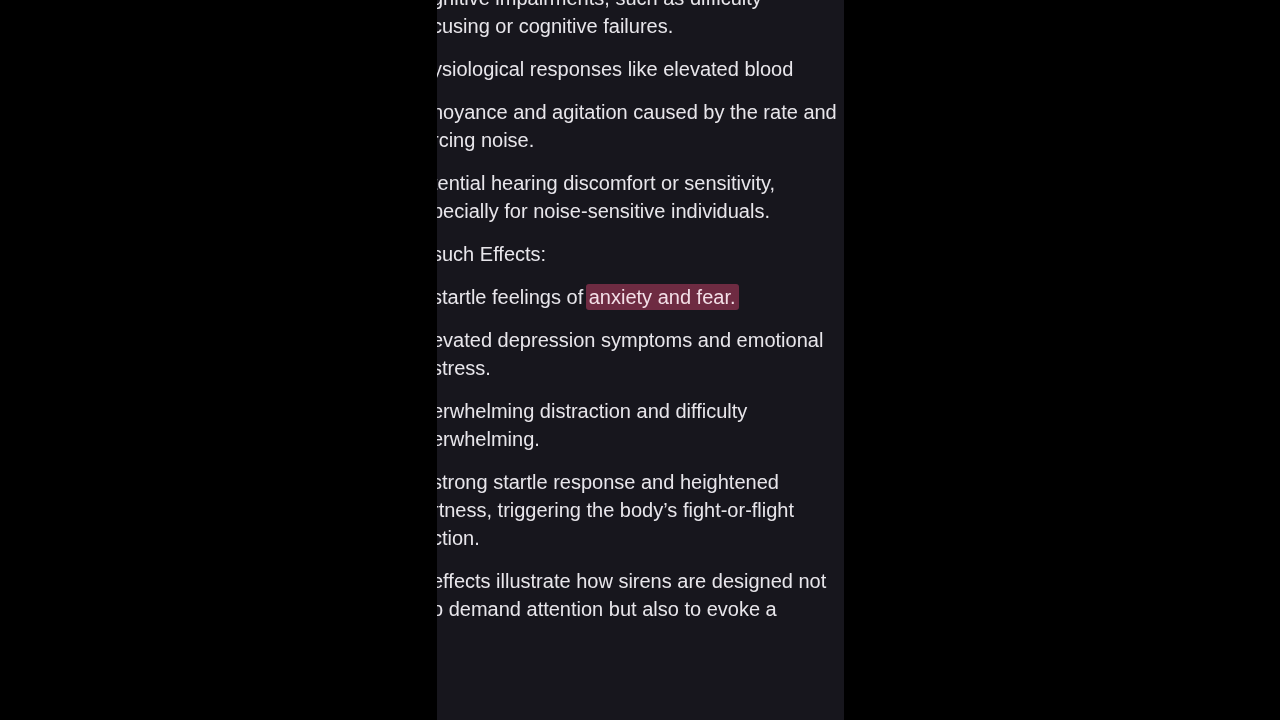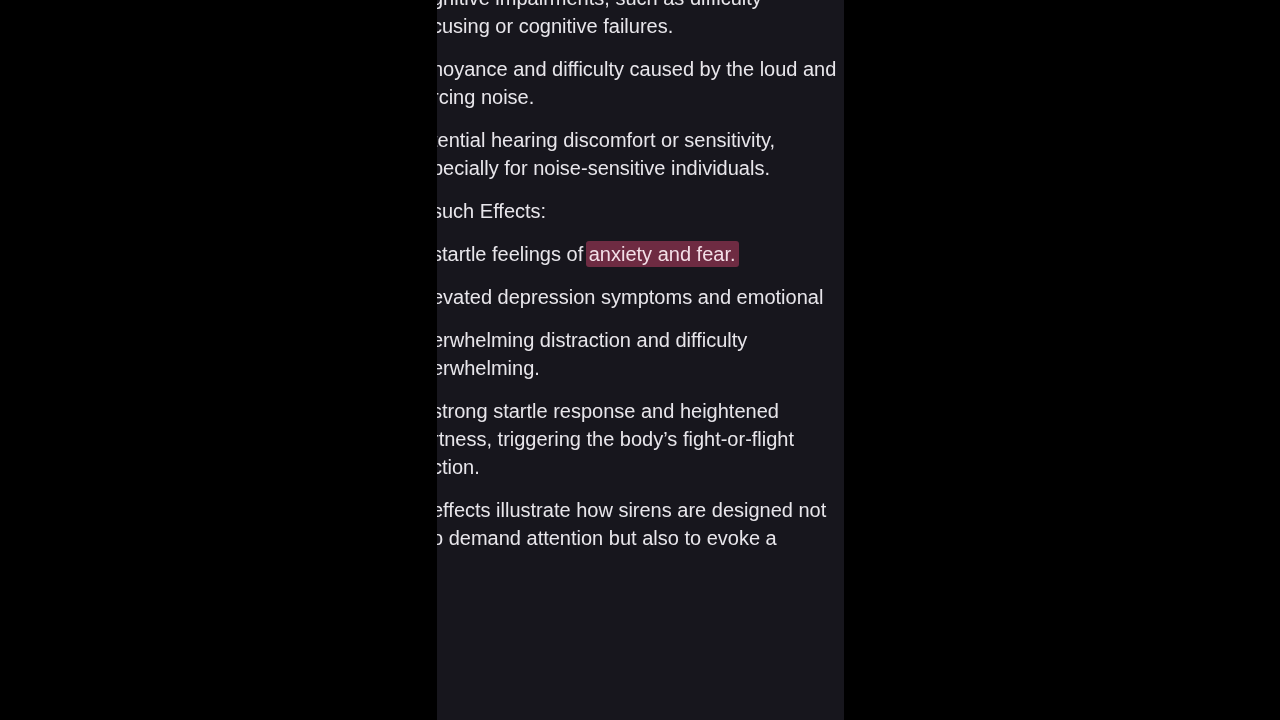--- a/index.html
+++ b/index.html
@@ -51,37 +51,39 @@
 
 <div class="stage">
   <div class="letterbox left"></div>
   <div class="panel">
     <div class="textflow">
         <div class="para">
           <div class="line"><span>gnitive impairments, such as difficulty</span></div>
           <div class="line"><span>cusing or cognitive failures.</span></div>
         </div>
         <div class="para">
+          <div class="line"><span>ysiological responses like elevated blood</span></div>
         </div>
         <div class="para">
-          <div class="line"><span>noyance and difficulty caused by the loud and</span></div>
+          <div class="line"><span>noyance and agitation caused by the rate and</span></div>
           <div class="line"><span>rcing noise.</span></div>
         </div>
         <div class="para">
           <div class="line"><span>tential hearing discomfort or sensitivity,</span></div>
           <div class="line"><span>pecially for noise-sensitive individuals.</span></div>
         </div>
         <div class="para">
           <div class="line"><span>such Effects:</span></div>
         </div>
         <div class="para">
           <div class="line"><span>startle feelings of </span><span class="hl">anxiety and fear.</span></div>
         </div>
         <div class="para">
           <div class="line"><span>evated depression symptoms and emotional</span></div>
+          <div class="line"><span>stress.</span></div>
         </div>
         <div class="para">
           <div class="line"><span>erwhelming distraction and difficulty</span></div>
           <div class="line"><span>erwhelming.</span></div>
         </div>
         <div class="para">
           <div class="line"><span>strong startle response and heightened</span></div>
           <div class="line"><span>rtness, triggering the body’s fight-or-flight</span></div>
           <div class="line"><span>ction.</span></div>
         </div>

